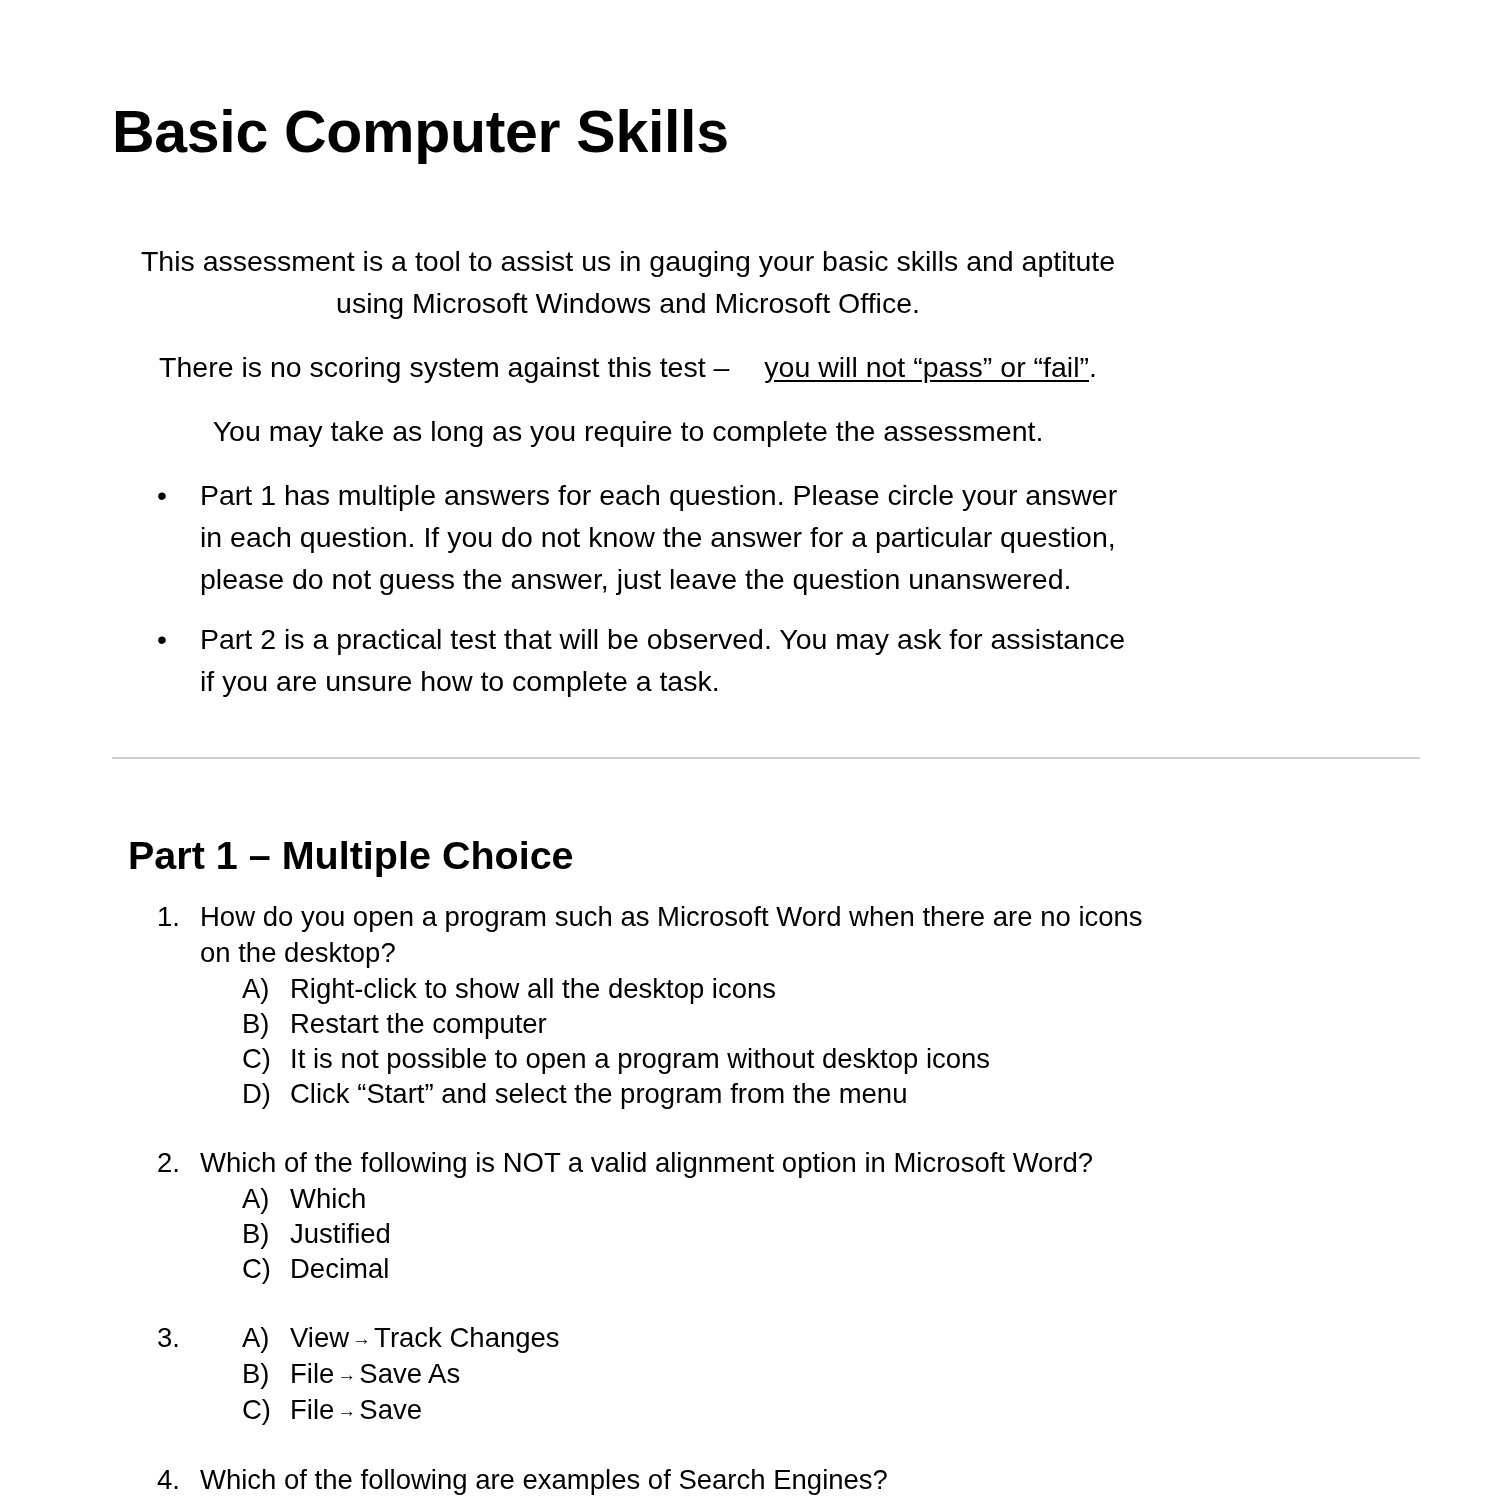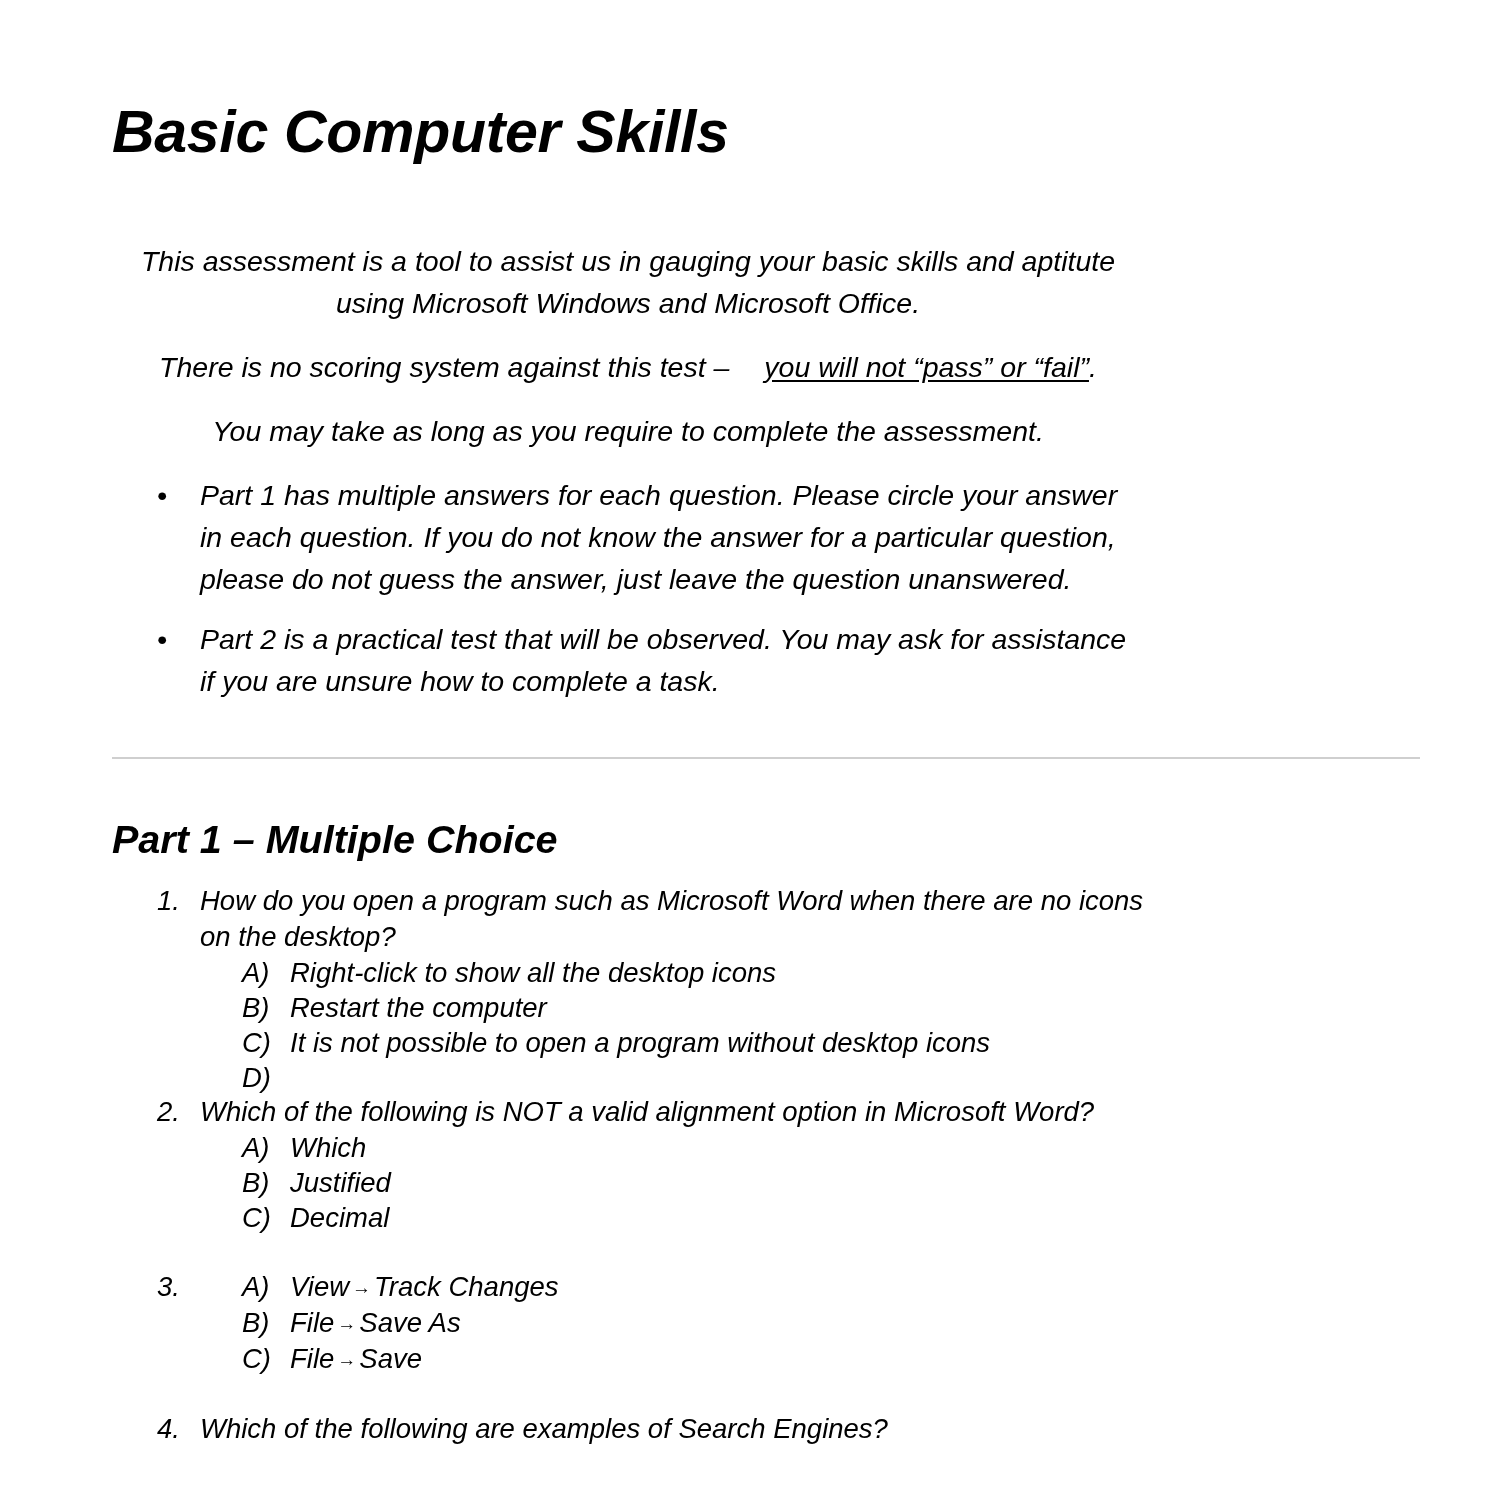--- a/index.html
+++ b/index.html
@@ -15,21 +15,20 @@
     color: #000000;
     -webkit-font-smoothing: antialiased;
   }
   .page {
     position: relative;
     width: 1224px;
     height: 1500px;
     box-sizing: border-box;
     padding: 0 80px 0 112px;
     background: #ffffff;
-    font-style: italic;
   }
 
   
   .doc-title {
     margin: 0;
     padding-top: 98px;
     font-size: 59px;
     font-weight: bold;
     line-height: 1.18;
     letter-spacing: -0.3px;
@@ -75,21 +74,21 @@
   
   .divider {
     border: 0;
     border-top: 2px solid #cfcfcf;
     margin: 55px 0 0 0;
     width: 1308px;
   }
 
   
   .section-heading {
-    margin: 0;
+    margin: 16px;
     padding-top: 57px;
     font-size: 39.5px;
     font-weight: bold;
     line-height: 1.2;
   }
 
   
   .questions {
     margin: 20px 0 0 0;
     padding: 0;
@@ -180,20 +179,21 @@
         <li class="option">
           <span class="opt-letter">B)</span>
           <span>Restart the computer</span>
         </li>
         <li class="option">
           <span class="opt-letter">C)</span>
           <span>It is not possible to open a program without desktop icons</span>
         </li>
         <li class="option">
           <span class="opt-letter">D)</span>
+          <span>Click “Start” and select the program from the menu</span>
         </li>
       </ul>
     </li>
 
     <li class="question">
       <span class="q-num">2.</span>
       <div class="q-text">Which of the following is NOT a valid alignment option in Microsoft Word?</div>
       <ul class="options">
         <li class="option">
           <span class="opt-letter">A)</span>

